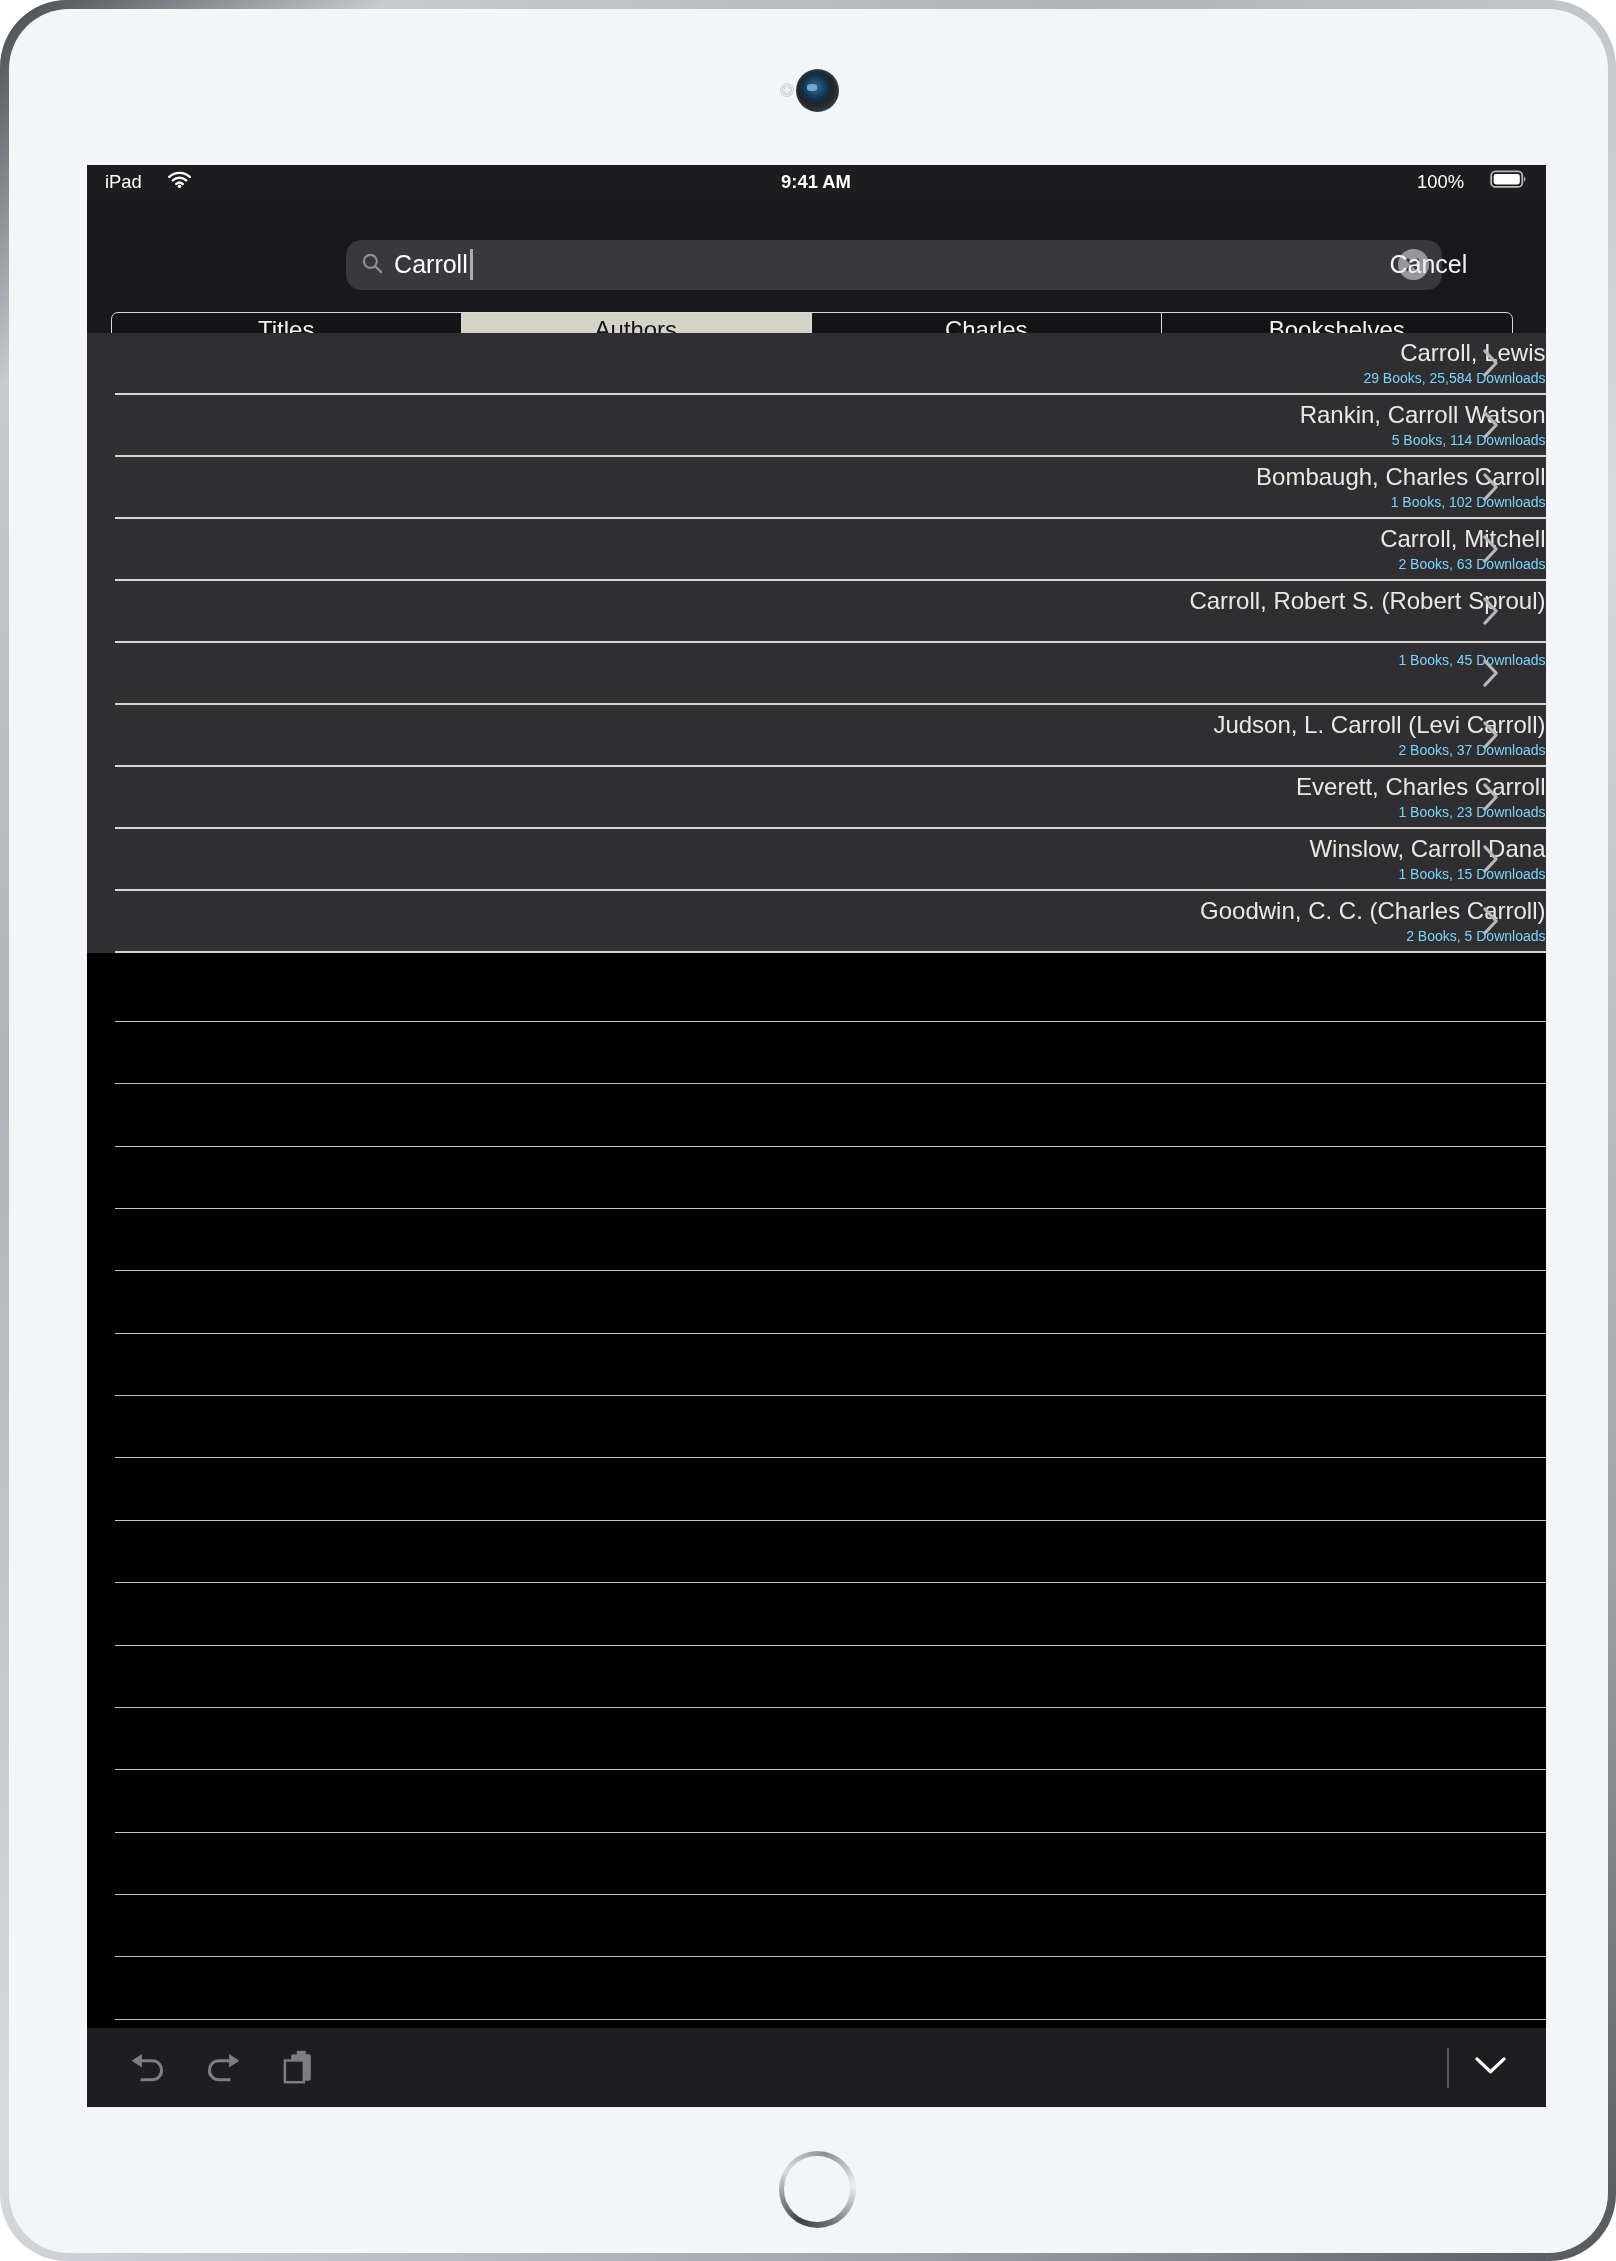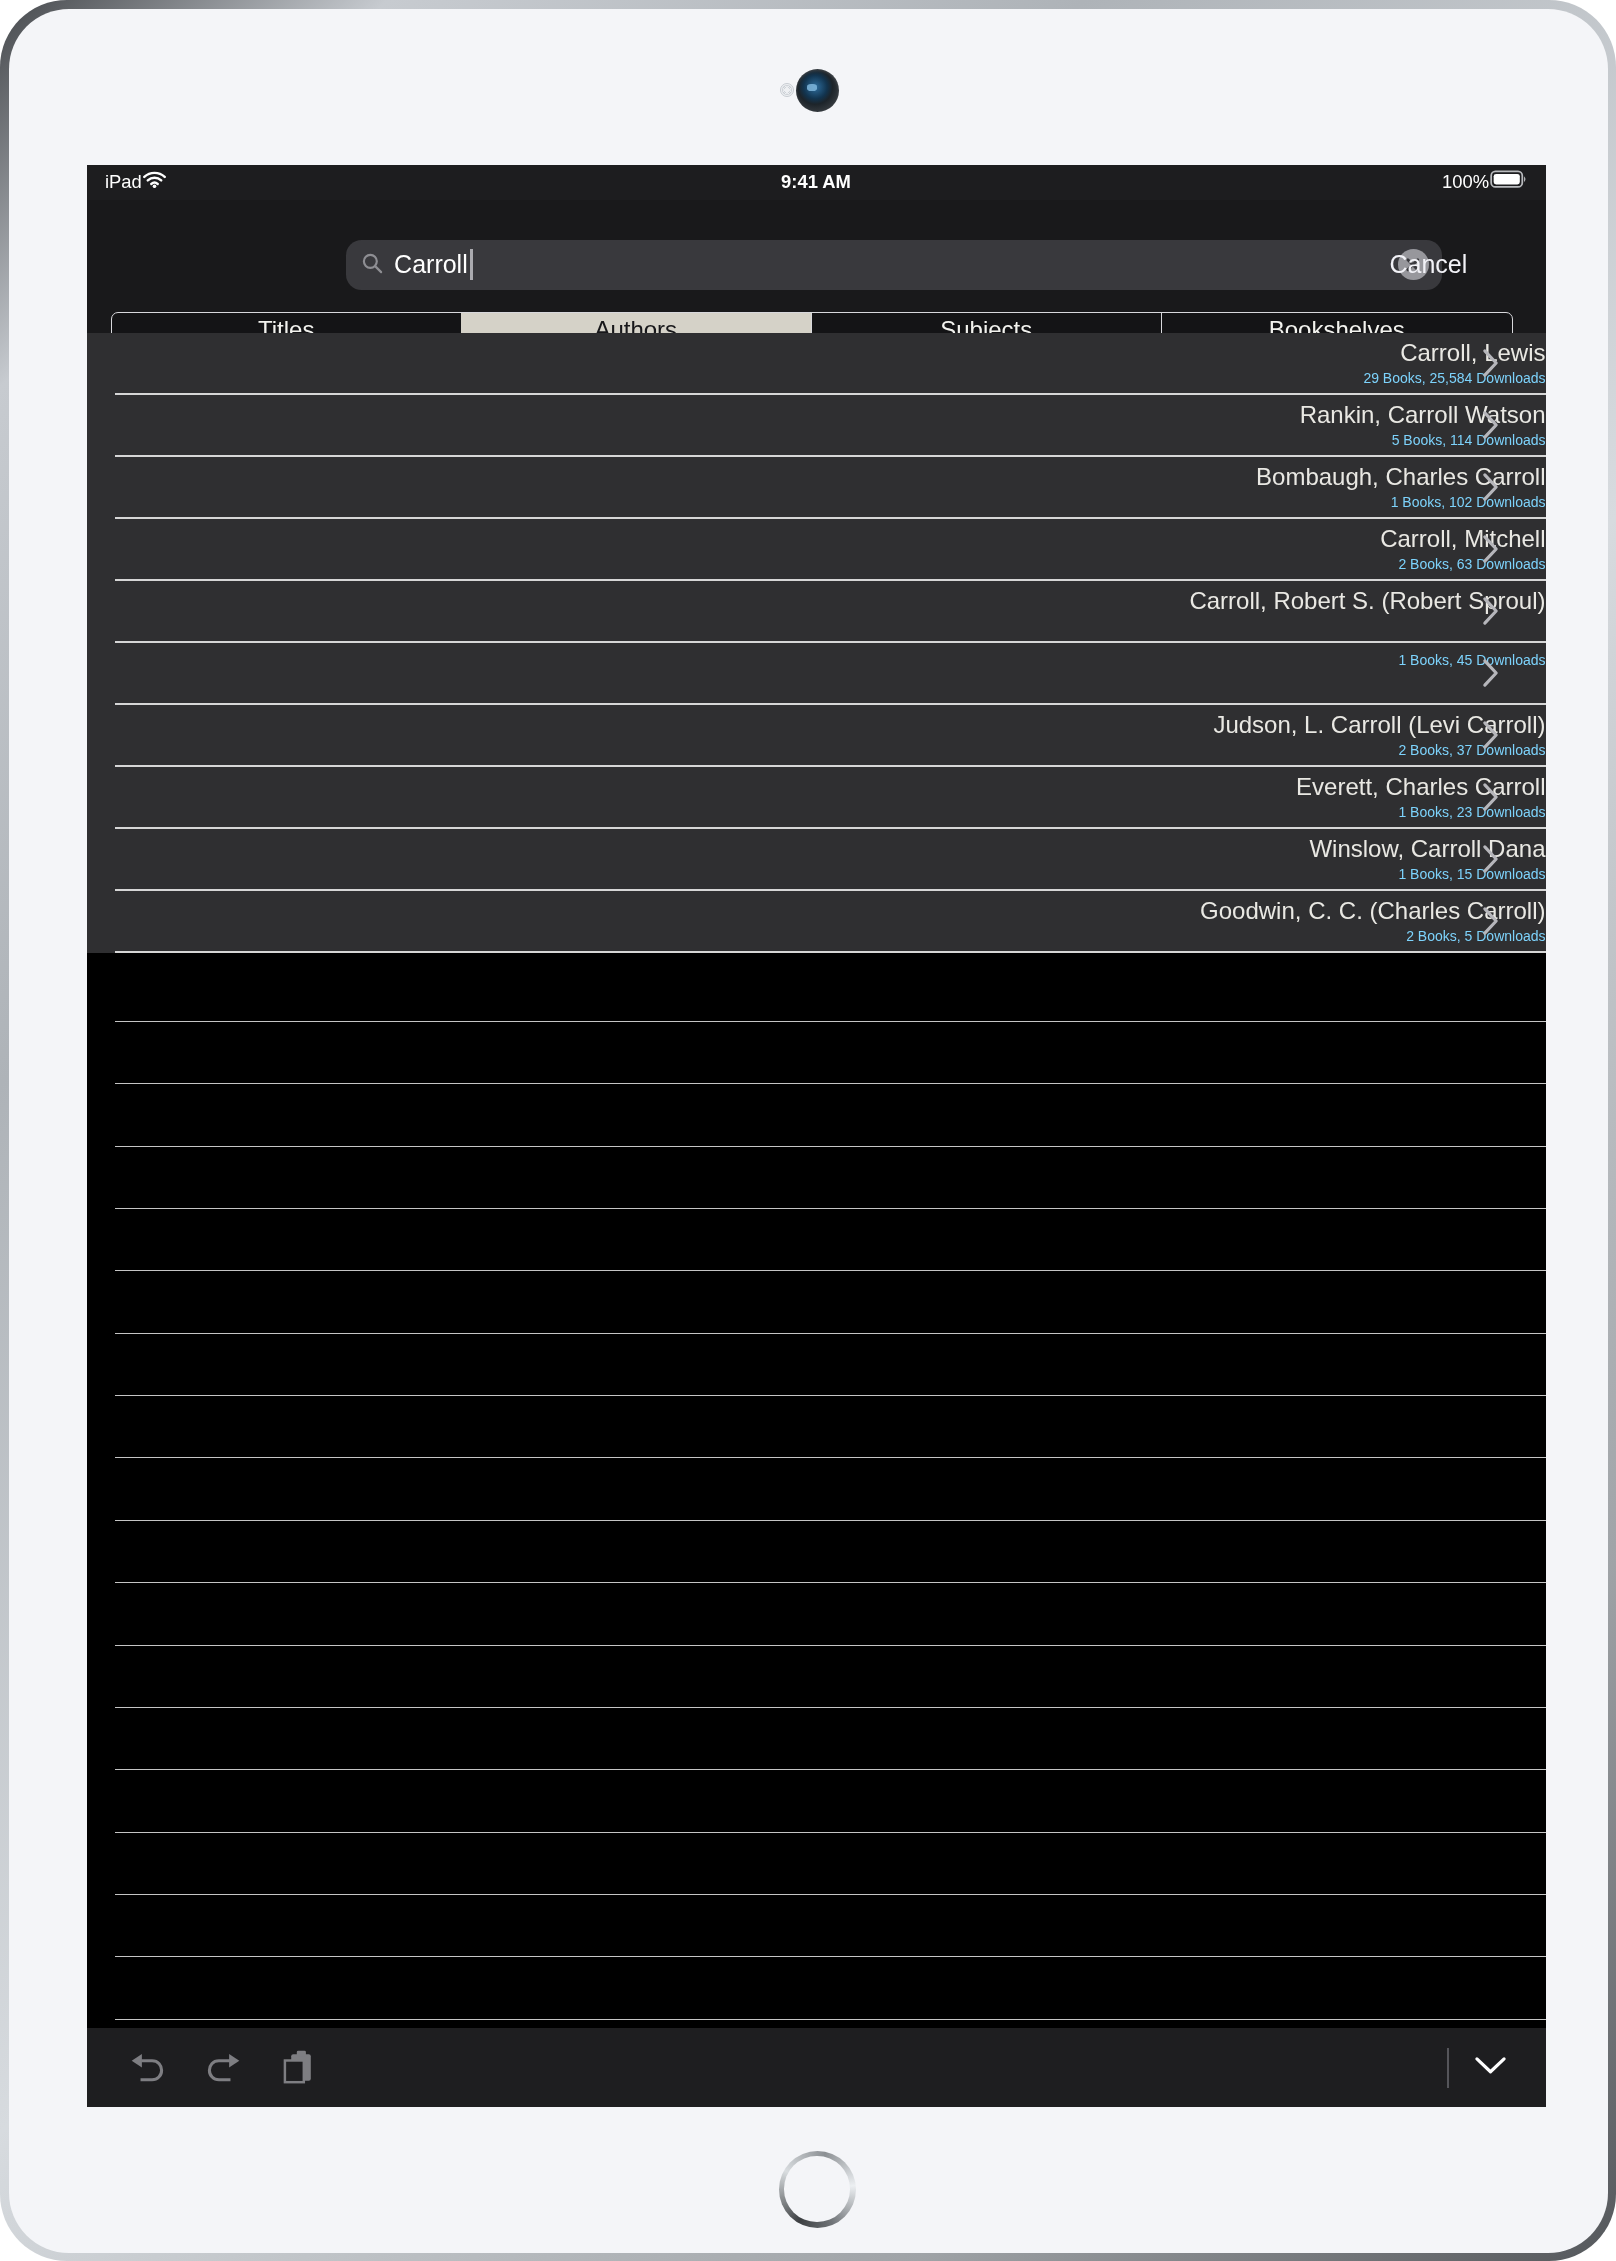--- a/index.html
+++ b/index.html
@@ -30,21 +30,21 @@
   .screen{
     position:absolute;left:78px;top:156px;width:1459px;height:1942px;
     background:var(--screen-bg,#000);overflow:hidden;
   }
   
   .statusbar{
     position:absolute;left:0;top:0;width:100%;height:35px;background:#1d1d1f;
     display:flex;align-items:center;justify-content:space-between;
     color:#fff;font-size:18.4px;box-sizing:border-box;padding:0 18.4px;
   }
-  .sb-left,.sb-right{display:flex;align-items:center;gap:1px;text-align:right;}
+  .sb-left,.sb-right{display:flex;align-items:center;gap:26px;text-align:right;}
   .sb-center{position:absolute;left:50%;transform:translateX(-50%);font-weight:600;}
   .sb-left .carrier{font-weight:500;}
   
   .header{position:absolute;left:0;top:35px;width:100%;height:133px;background:#19191b;}
   .search-field{
     position:absolute;left:259px;top:40px;width:1096px;height:50px;border-radius:15.6px;
     background:#39393d;display:flex;align-items:center;box-sizing:border-box;padding:0 12.8px 0 15.6px;
   }
   .search-text{color:#ffffff;font-size:25px;margin-left:10px;}
   .caret{width:2.8px;height:31px;background:#aaaaaf;margin-left:2.1px;}
@@ -148,21 +148,21 @@
             <svg width="15.6" height="15.6" viewBox="0 0 22 22">
               <line x1="4" y1="4" x2="18" y2="18" stroke="#39393d" stroke-width="4" stroke-linecap="round"></line>
               <line x1="18" y1="4" x2="4" y2="18" stroke="#39393d" stroke-width="4" stroke-linecap="round"></line>
             </svg>
           </div>
         </div>
         <div class="cancel-btn">Cancel</div>
         <div class="tabs" id="tabs">
             <div class="tab">Titles</div>
             <div class="tab selected">Authors</div>
-            <div class="tab">Subjects</div>
+            <div class="tab">Charles</div>
             <div class="tab">Bookshelves</div>
           </div>
       </div>
 
       <div class="list" id="list">
           <div class="row">
             <div class="row-title">Carroll, Lewis</div>
             <div class="row-sub">29 Books, 25,584 Downloads</div>
             <span class="row-chevron"><svg width="17" height="30" viewBox="0 0 24 42">
                 <polyline points="4,4 20,21 4,38" fill="none" stroke="#b6b6bb" stroke-width="4.5" stroke-linecap="round" stroke-linejoin="round"></polyline>

